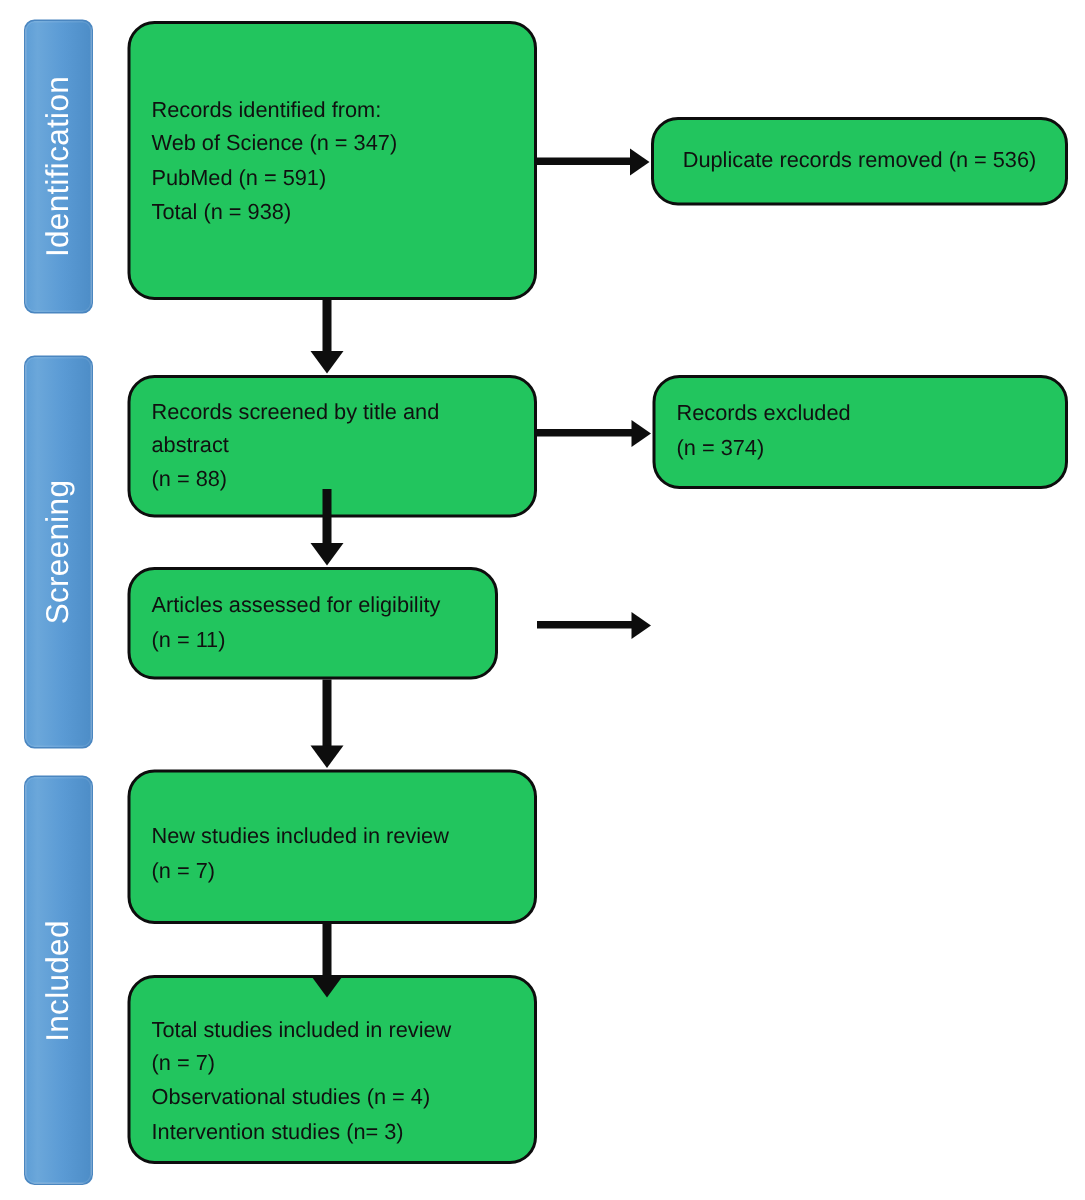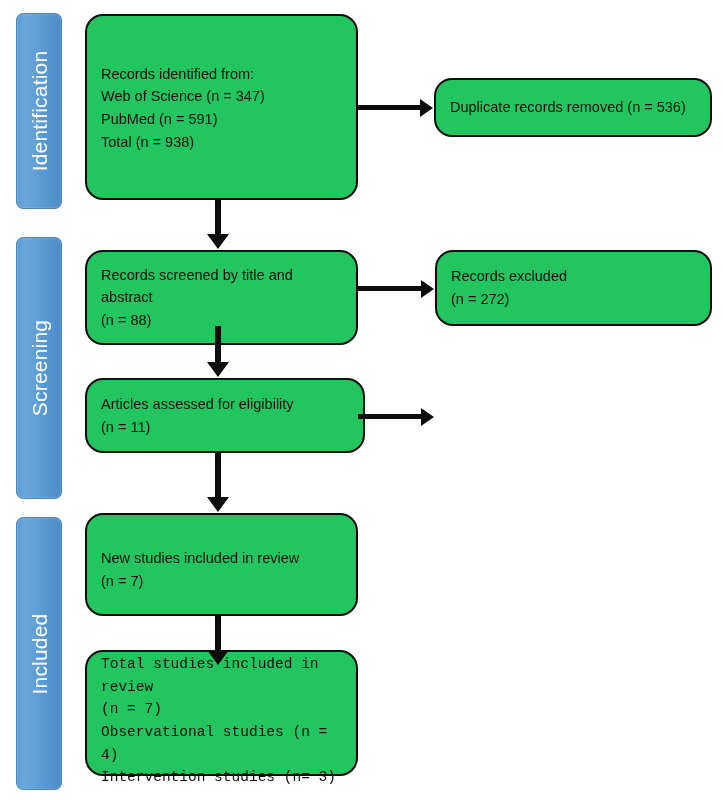--- a/index.html
+++ b/index.html
@@ -69,34 +69,34 @@
     font-size: 14.5px;
     line-height: 1.56;
     color: #101010;
     white-space: pre-line;
     font-weight: 400;
   }
 
   
   #box-records-identified { left: 85px; top: 14px;  width: 273px; height: 186px; }
   #box-records-screened   { left: 85px; top: 250px; width: 273px; height: 95px;  }
-  #box-articles-assessed  { left: 85px; top: 378px; width: 280px; height: 75px;  }
+  #box-articles-assessed  { left: 85px; top: 378px; width: 247px; height: 75px;  }
   #box-new-studies        { left: 85px; top: 513px; width: 273px; height: 103px; }
   #box-total-studies      { left: 85px; top: 650px; width: 273px; height: 126px; }
 
   
   #box-duplicates-removed { left: 434px; top: 78px;  width: 278px; height: 59px; }
   #box-records-excluded   { left: 435px; top: 250px; width: 277px; height: 76px; }
   #box-articles-excluded  { left: 435px; top: 360px; width: 277px; height: 140px; }
 
   
   #box-records-identified .box-text { margin-top: 2px; }
   #box-new-studies .box-text        { margin-top: 10px; }
-  #box-total-studies .box-text      { margin-top: 16px; font-family: Liberation Mono, monospace; }
-  #box-duplicates-removed .box-text { margin-top: 0px; }
+  #box-total-studies .box-text      { margin-top: 16px; }
+  #box-duplicates-removed .box-text { margin-top: 0px; text-align: center; }
 
   
   .conn-v-stem {
     position: absolute;
     width: 6px;
     background: #0d0d0d;
   }
   .conn-v-head {
     position: absolute;
     width: 0;
@@ -170,21 +170,21 @@
     <div class="box-text">Duplicate records removed  (n = 536)</div>
   </div>
 
   <div class="flow-box" id="box-records-screened">
     <div class="box-text">Records screened by title and abstract
 (n = 88)</div>
   </div>
 
   <div class="flow-box" id="box-records-excluded">
     <div class="box-text">Records excluded
-(n = 272)</div>
+(n = 374)</div>
   </div>
 
   <div class="flow-box" id="box-articles-assessed">
     <div class="box-text">Articles assessed for eligibility
 (n = 11)</div>
   </div>
 
 
   <div class="flow-box" id="box-new-studies">
     <div class="box-text">New studies included in review

